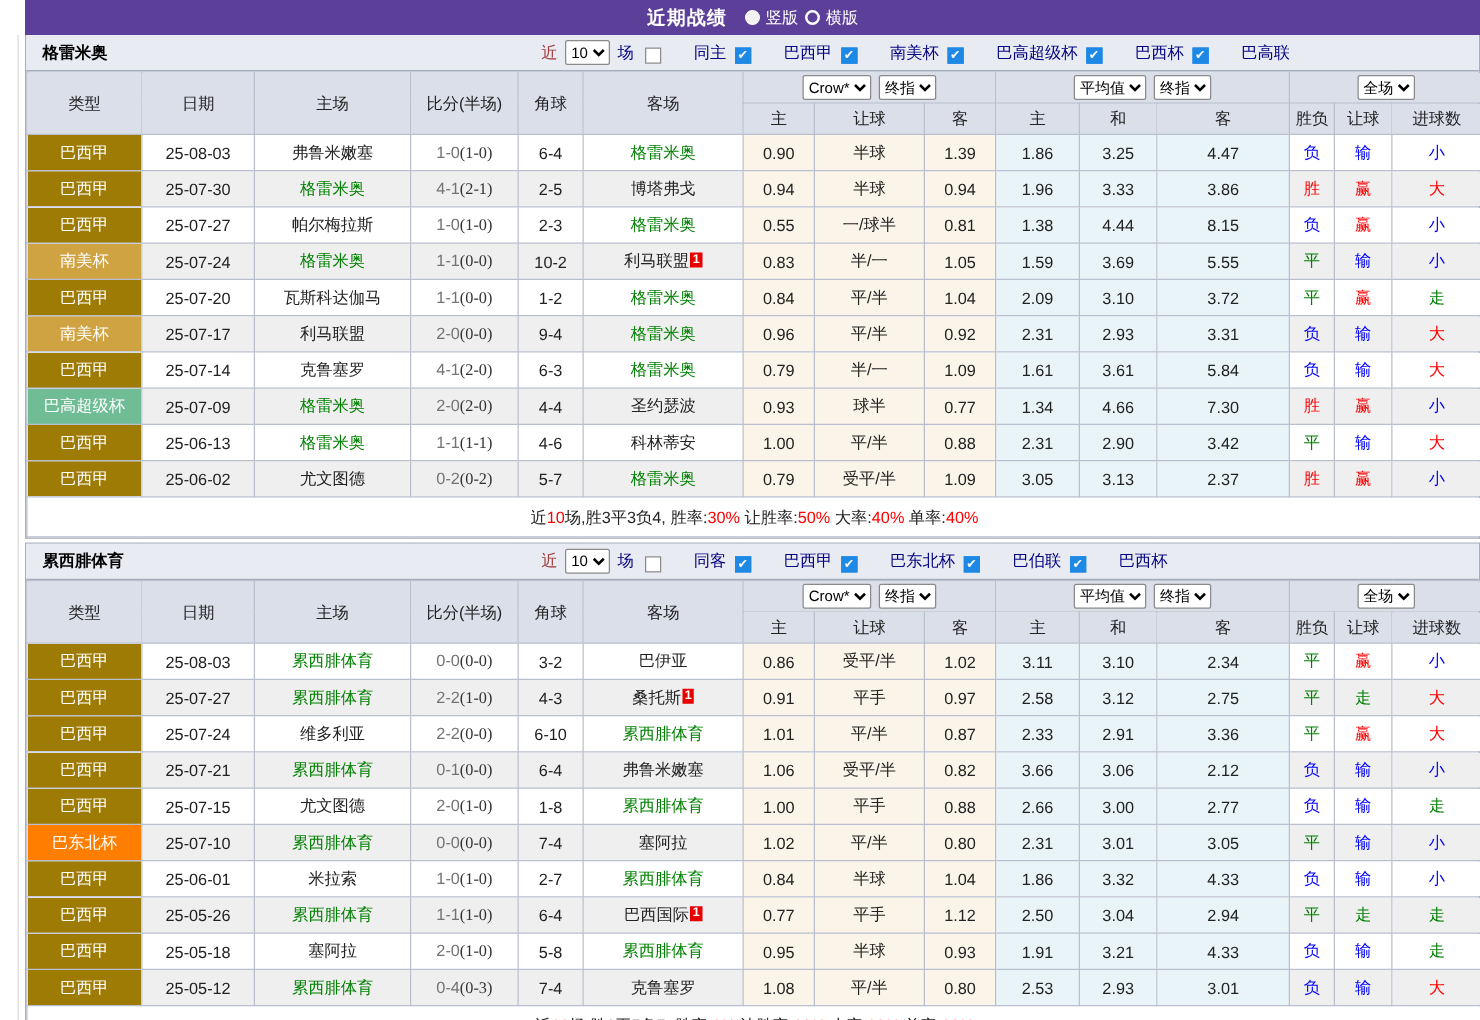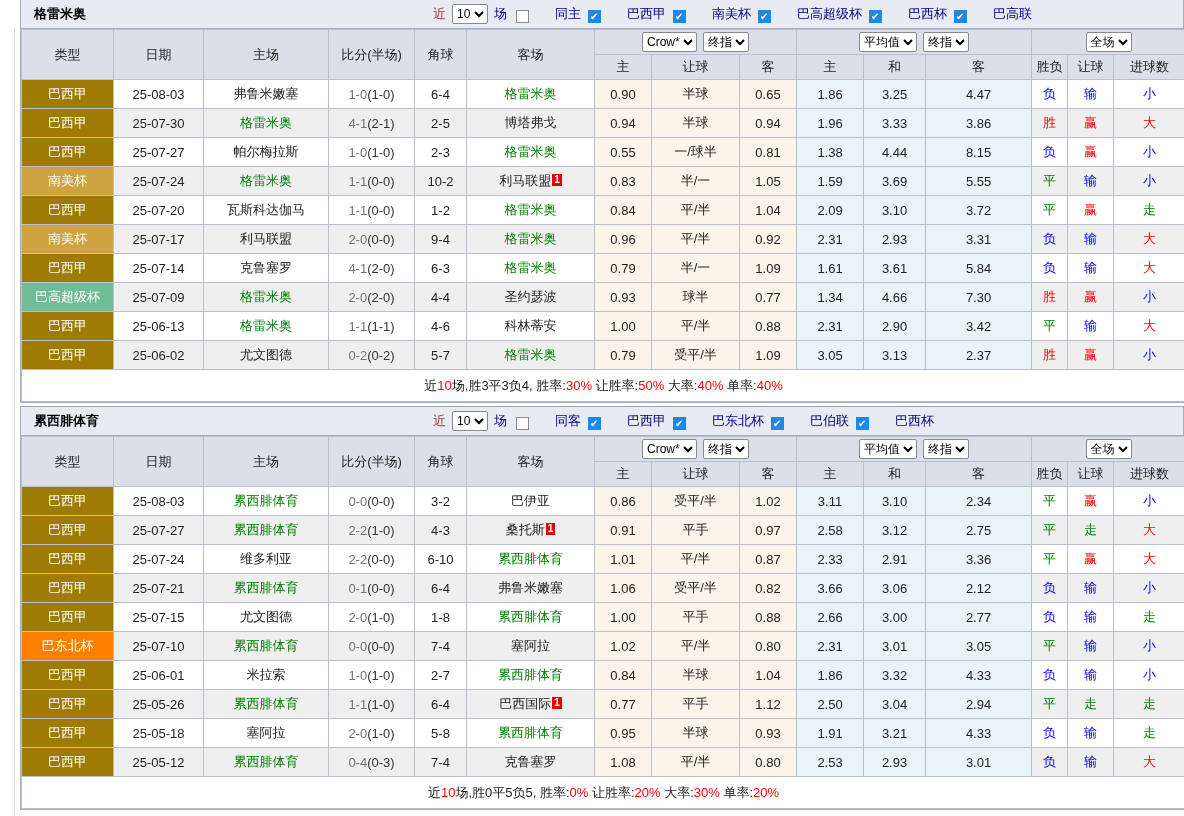--- a/index.html
+++ b/index.html
@@ -41,34 +41,43 @@
   .dd-cell{text-align:center;}
   .dd-cell select{margin:0 3px;}
   .sub-row th{height:22px;}
   tbody td{height:28px;text-align:center;font-size:13px;background:#fff;padding:0;}
   tbody tr:nth-child(even) td.plain{background:#efefef;}
   td.typec{color:#fff;font-size:13px;}
   td.cream{background:#fbf5e9;}
   td.lblue{background:#e9f4f9;}
   .team-green{color:#008000;}
   .score-main{color:#737373;}
-  .score-half{color:#333;}
+  .score-half{color:#333;font-family:Liberation Serif, serif;}
   .c-r{color:#fe0000;}
   .c-g{color:#008000;}
   .c-b{color:#0000fe;}
   .badge{display:inline-block;background:#e60000;color:#fff;font-size:10px;line-height:12px;padding:0 2px;margin-left:1px;vertical-align:top;position:relative;top:2px;font-weight:bold;}
   tfoot td{background:#fff;text-align:center;font-size:13px;height:29px;border:1px solid #b9bfce;}
   .red{color:#fe0000;}
 </style>
 </head>
 <body>
 
 <div class="leftline"></div>
 <div class="wrap">
 
+  <div class="topbar">
+    <span class="title">近期战绩</span>
+    <span class="vm">
+        <span class="radio sel"></span>
+        <span>竖版</span>
+        <span class="radio unsel"></span>
+        <span>横版</span>
+      </span>
+  </div>
 
   <div class="section">
     <div class="filterbar">
       <span class="teamname">格雷米奥</span>
       <span class="controls">
           <span class="near">近</span>
           <select><option>10</option></select>
           <span class="unit">场</span>
           <span class="cb"></span>
           <span class="cblabel">同主</span>
@@ -129,21 +138,21 @@
       <tbody>
           <tr>
             <td class="typec" style="background: rgb(158, 123, 5);">巴西甲</td>
             <td class="plain">25-08-03</td>
             <td class="plain"><span>弗鲁米嫩塞</span></td>
             <td class="plain"><span class="score-main">1-0</span><span class="score-half">(1-0)</span></td>
             <td class="plain">6-4</td>
             <td class="plain team-green"><span>格雷米奥</span></td>
             <td class="cream">0.90</td>
             <td class="cream">半球</td>
-            <td class="cream">0.65</td>
+            <td class="cream">1.39</td>
             <td class="lblue">1.86</td>
             <td class="lblue">3.25</td>
             <td class="lblue">4.47</td>
             <td class="plain c-b">负</td>
             <td class="plain c-b">输</td>
             <td class="plain c-b">小</td>
           </tr>
           <tr>
             <td class="typec" style="background: rgb(158, 123, 5);">巴西甲</td>
             <td class="plain">25-07-30</td>

